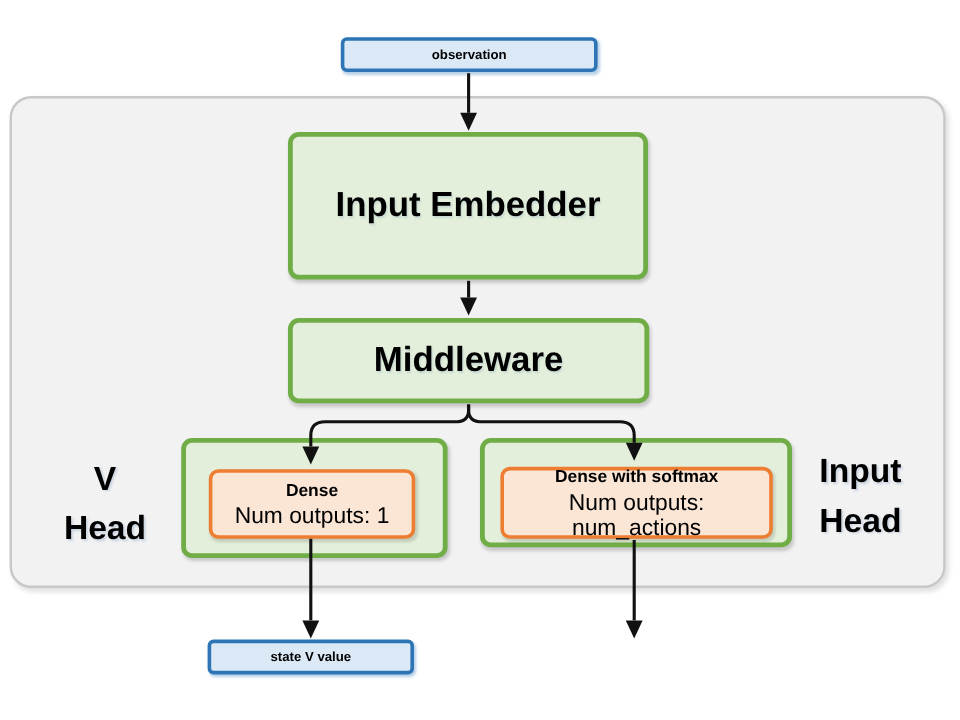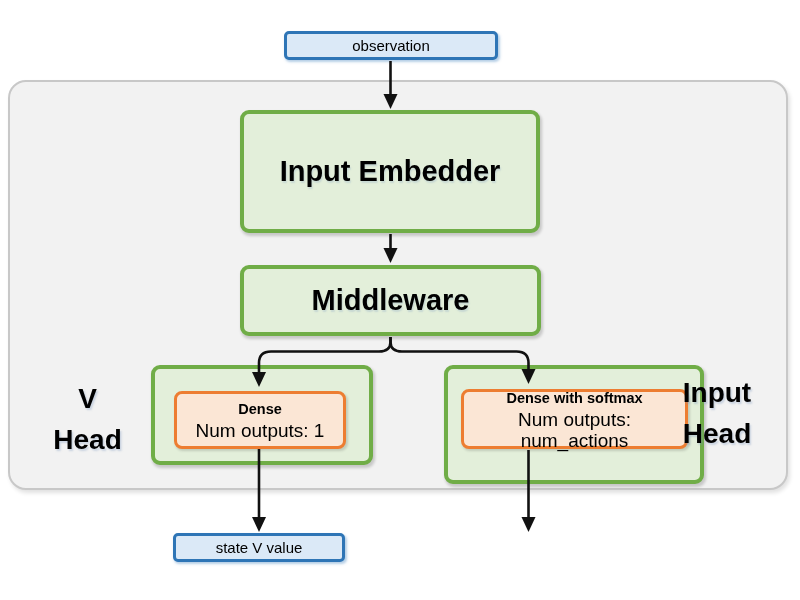--- a/index.html
+++ b/index.html
@@ -30,37 +30,37 @@
   .node {
     position: absolute;
     display: flex; align-items: center; justify-content: center;
     text-align: center;
   }
 
   .blue-node {
     background: var(--blue-fill);
     border: 3px solid var(--blue-border);
     border-radius: 5px;
-    font-weight: normal; font-size: 15px;
+    font-weight: bold; font-size: 11px;
     box-shadow: 1.5px 2px 2.5px rgba(46,117,182,0.35);
   }
   .obs  { left: 284px; top: 31px;  width: 214px; height: 29px; }
   .outv { left: 173px; top: 533px; width: 172px; height: 29px; }
   .outp { left: 443px; top: 533px; width: 170px; height: 29px; }
 
   .green-node {
     background: var(--green-fill);
     border: 4px solid var(--green-border);
     border-radius: 9px;
     box-shadow: 1.5px 2.5px 3px rgba(0,0,0,0.18);
   }
   .embedder   { left: 240px; top: 110px; width: 300px; height: 123px; font-weight: bold; font-size: 29px; }
   .middleware { left: 240px; top: 265px; width: 301px; height: 71px;  font-weight: bold; font-size: 29px; }
   .vhead-box  { left: 151px; top: 365px; width: 222px; height: 100px; }
-  .phead-box  { left: 400px; top: 365px; width: 260px; height: 119px; margin-left: 44px; }
+  .phead-box  { left: 400px; top: 365px; width: 260px; height: 91px; }
 
   .orange-node {
     position: absolute;
     background: var(--orange-fill);
     border: 3px solid var(--orange-border);
     border-radius: 8px;
     display: flex; flex-direction: column; align-items: center; justify-content: center;
     text-align: center; line-height: 21px;
     box-shadow: 1.5px 2px 2.5px rgba(0,0,0,0.15);
   }

